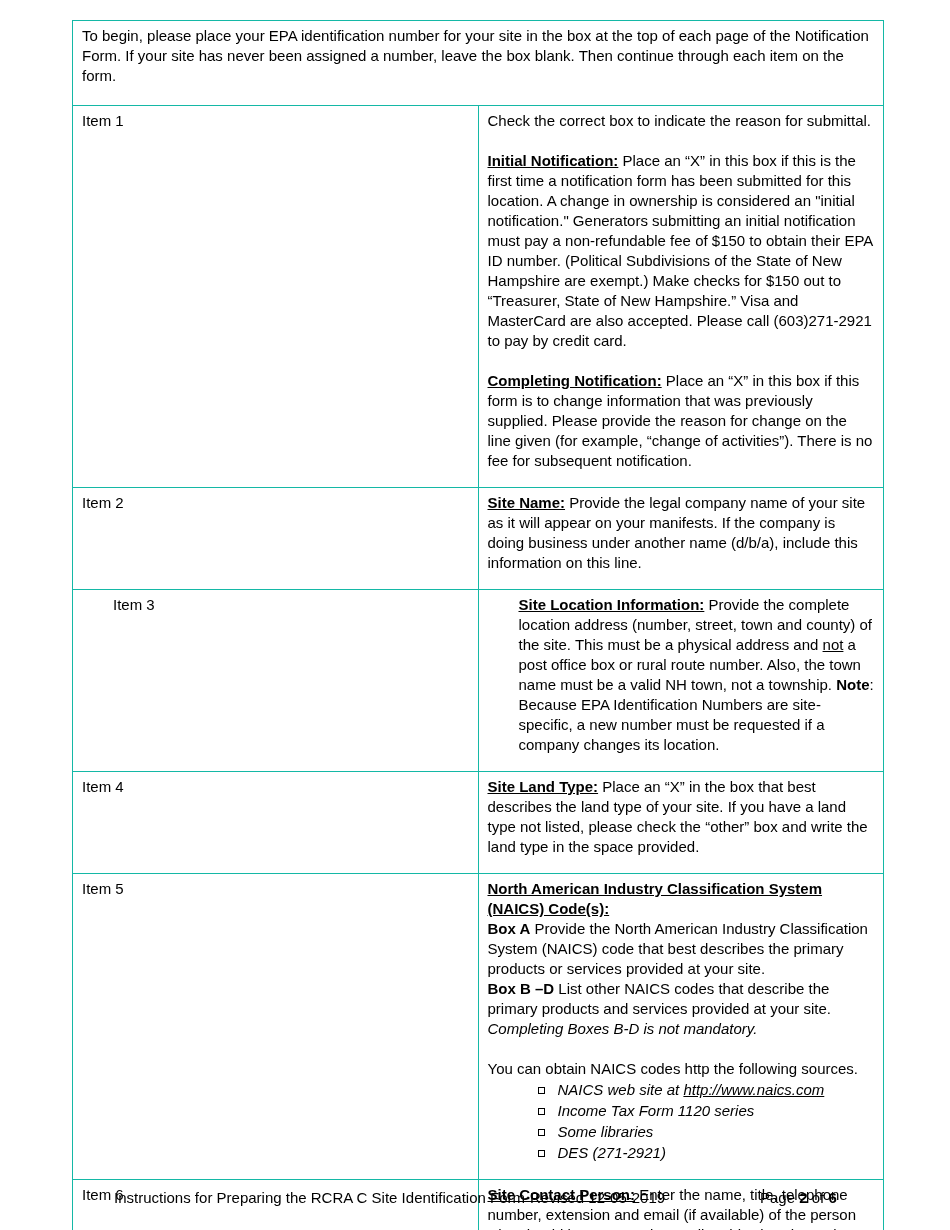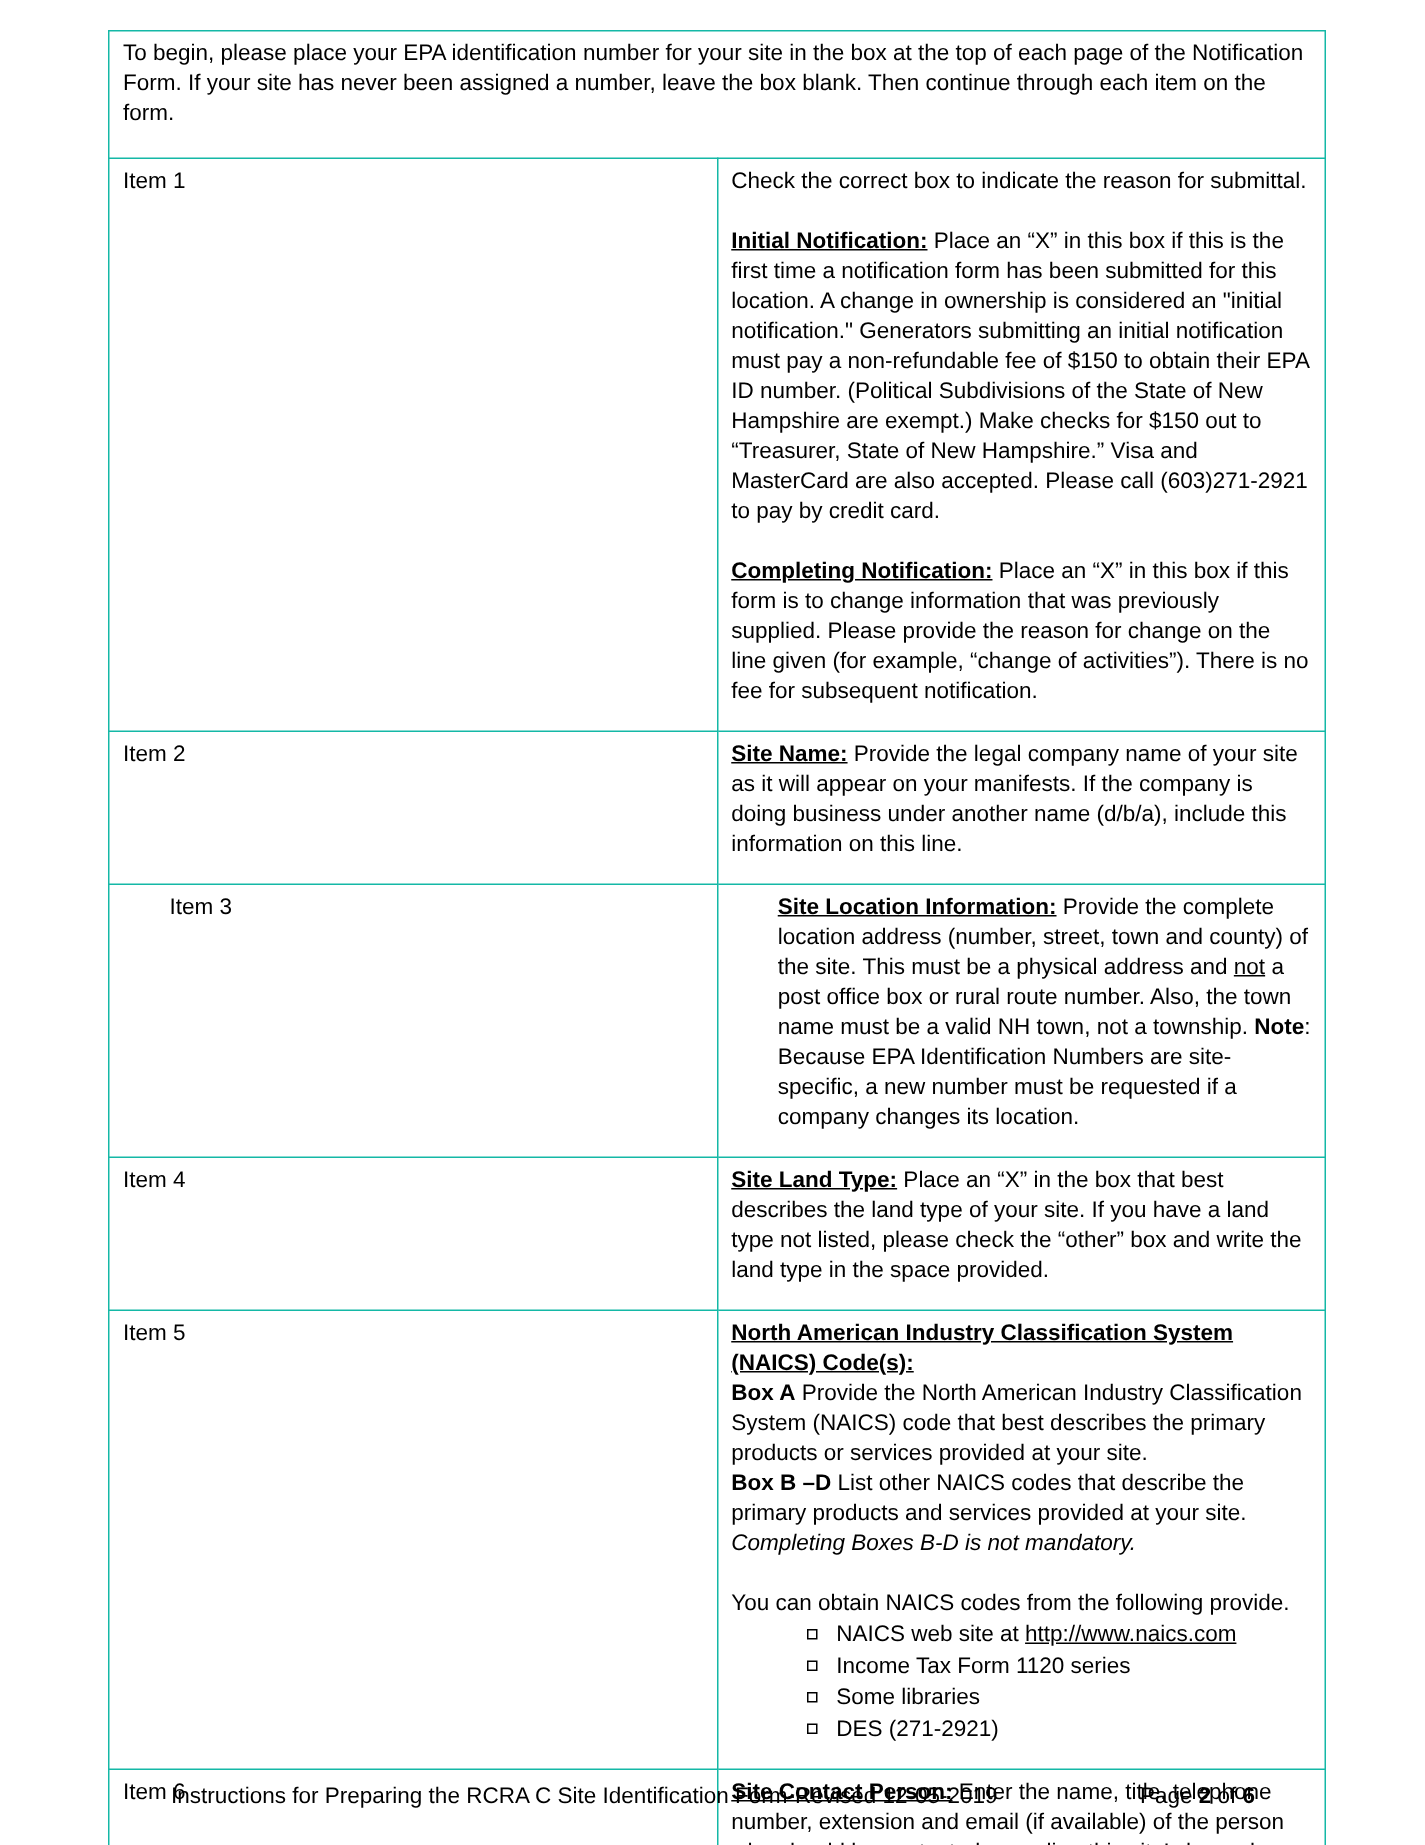--- a/index.html
+++ b/index.html
@@ -23,21 +23,21 @@
   .b { font-weight:bold; }
   .u { text-decoration:underline; }
   .i { font-style:italic; }
   tr.r-intro td { height:85px; }
   tr.r1 td { height:260px; }
   tr.r2 td { height:63px; }
   tr.r3 td { height:105px;padding-left:40px; }
   tr.r4 td { height:63px; }
   tr.r5 td { height:242px; }
   tr.r6 td { height:84px; }
-  ul.bullets { list-style:none; margin:0; padding:0; }
+  ul.bullets { list-style:none; margin:0; padding:0;font-style:italic; }
   ul.bullets li { margin-left:50px; line-height:21px; }
   .sq {
     display:inline-block; width:7px; height:7px;
     border:1px solid #000; margin-right:13px; position:relative; top:-1px;
   }
   .footer { position:absolute; left:0; top:1188px; width:950px; }
   .f-left { position:absolute; left:114px; white-space:nowrap; }
   .f-page { position:absolute; left:760px; white-space:nowrap; }
 </style>
 </head>
@@ -90,21 +90,21 @@
   </tr>
 
   <tr class="r5">
     <td class="cell label-cell">
       <span>Item 5</span>
     </td>
     <td class="cell">
       <p class="para"><span class="b u">North American Industry Classification System (NAICS) Code(s):</span></p>
       <p class="para"><span class="b">Box A</span><span>   Provide the North American Industry Classification System (NAICS) code that best describes the primary products or services provided at your site.</span></p>
       <p class="para"><span class="b">Box B –D</span><span> List other NAICS codes that describe the primary products and services provided at your site. </span><span class="i">Completing Boxes B-D is not mandatory.</span></p>
-      <p class="para gap">You can obtain NAICS codes from the following provide.</p>
+      <p class="para gap">You can obtain NAICS codes http the following sources.</p>
       <ul class="bullets">
         <li><span class="sq"></span><span><span>NAICS web site at </span><span class="u">http://www.naics.com</span></span></li>
         <li><span class="sq"></span><span><span>Income Tax Form 1120 series</span></span></li>
         <li><span class="sq"></span><span><span>Some libraries</span></span></li>
         <li><span class="sq"></span><span><span>DES (271-2921)</span></span></li>
       </ul>
     </td>
   </tr>
 
   <tr class="r6">

